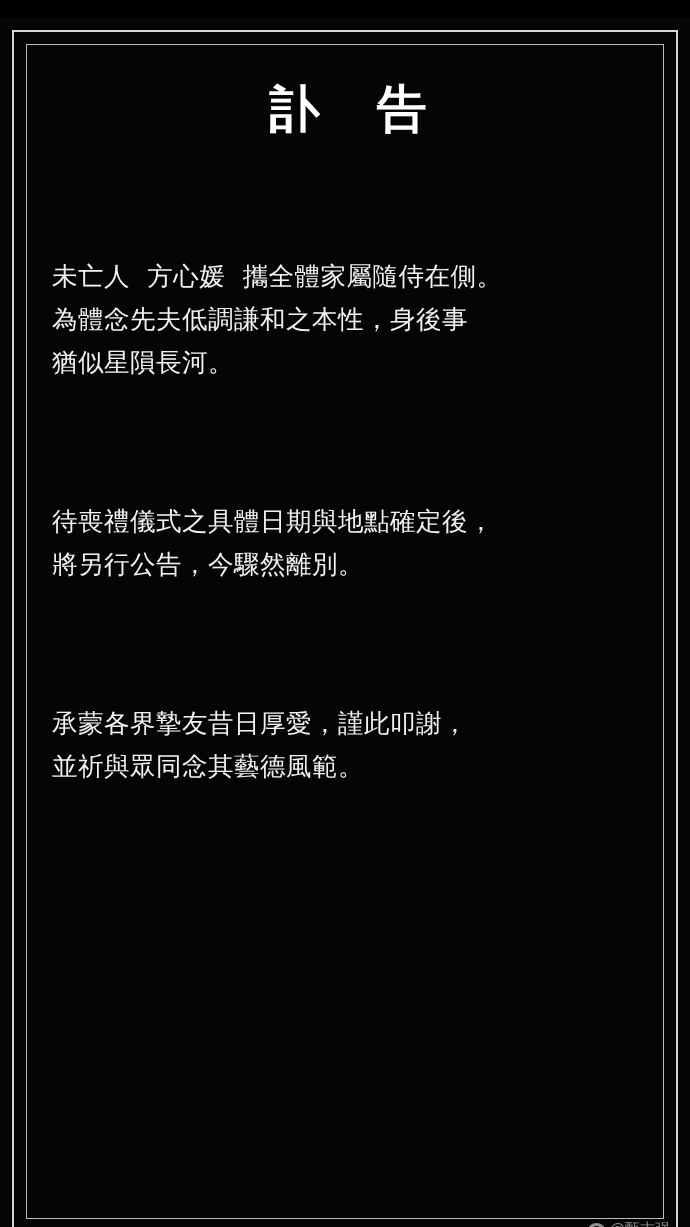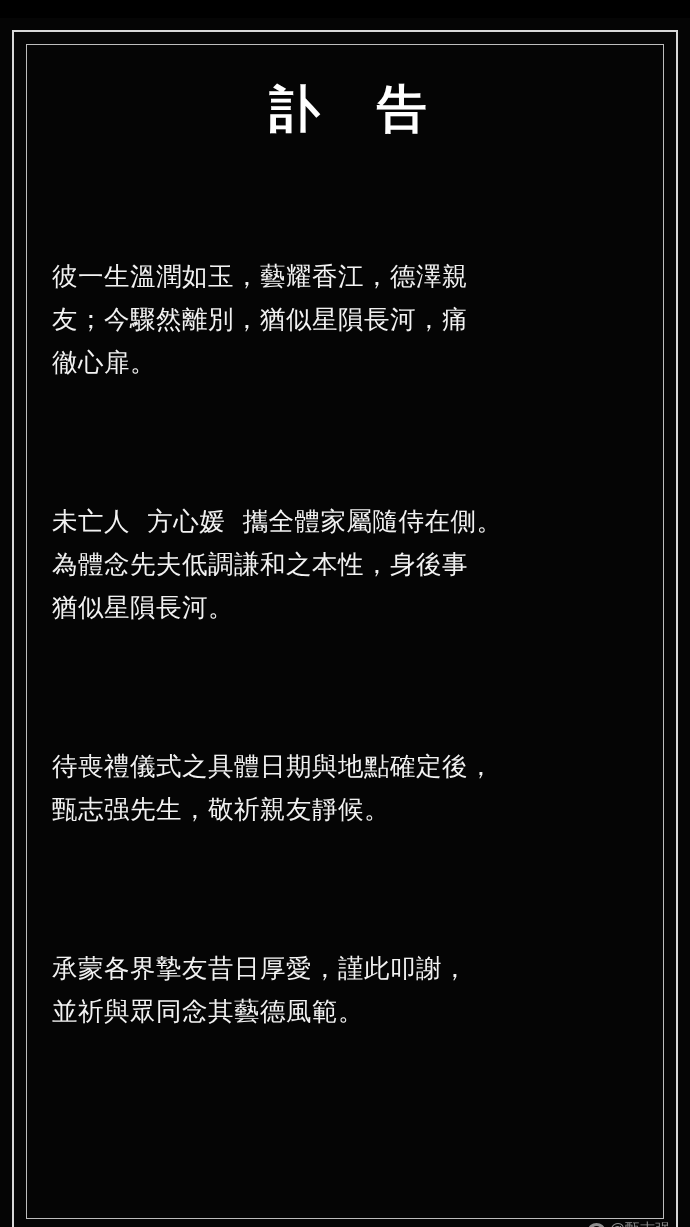--- a/index.html
+++ b/index.html
@@ -108,28 +108,25 @@
 <body>
 
 <div class="poster">
   <div class="border-outer"></div>
   <div class="border-inner"></div>
 
   <div class="content">
     <div class="title">訃 告</div>
 
     <div class="body-text">
-      <p class="para">彼一生溫潤如玉，藝耀香江，德澤親
-友；今驟然離別，猶似星隕長河，痛
-徹心扉。</p>
       <p class="para">未亡人  方心媛  攜全體家屬隨侍在側。
 為體念先夫低調謙和之本性，身後事
 猶似星隕長河。</p>
       <p class="para">待喪禮儀式之具體日期與地點確定後，
-甄志强先生，敬祈親友靜候。</p>
+將另行公告，今驟然離別。</p>
       <p class="para">承蒙各界摯友昔日厚愛，謹此叩謝，
 並祈與眾同念其藝德風範。</p>
       
       
     </div>
   </div>
 
   <div class="watermark">
     <span class="weibo-eye"></span>
     <span>@甄志强</span>

